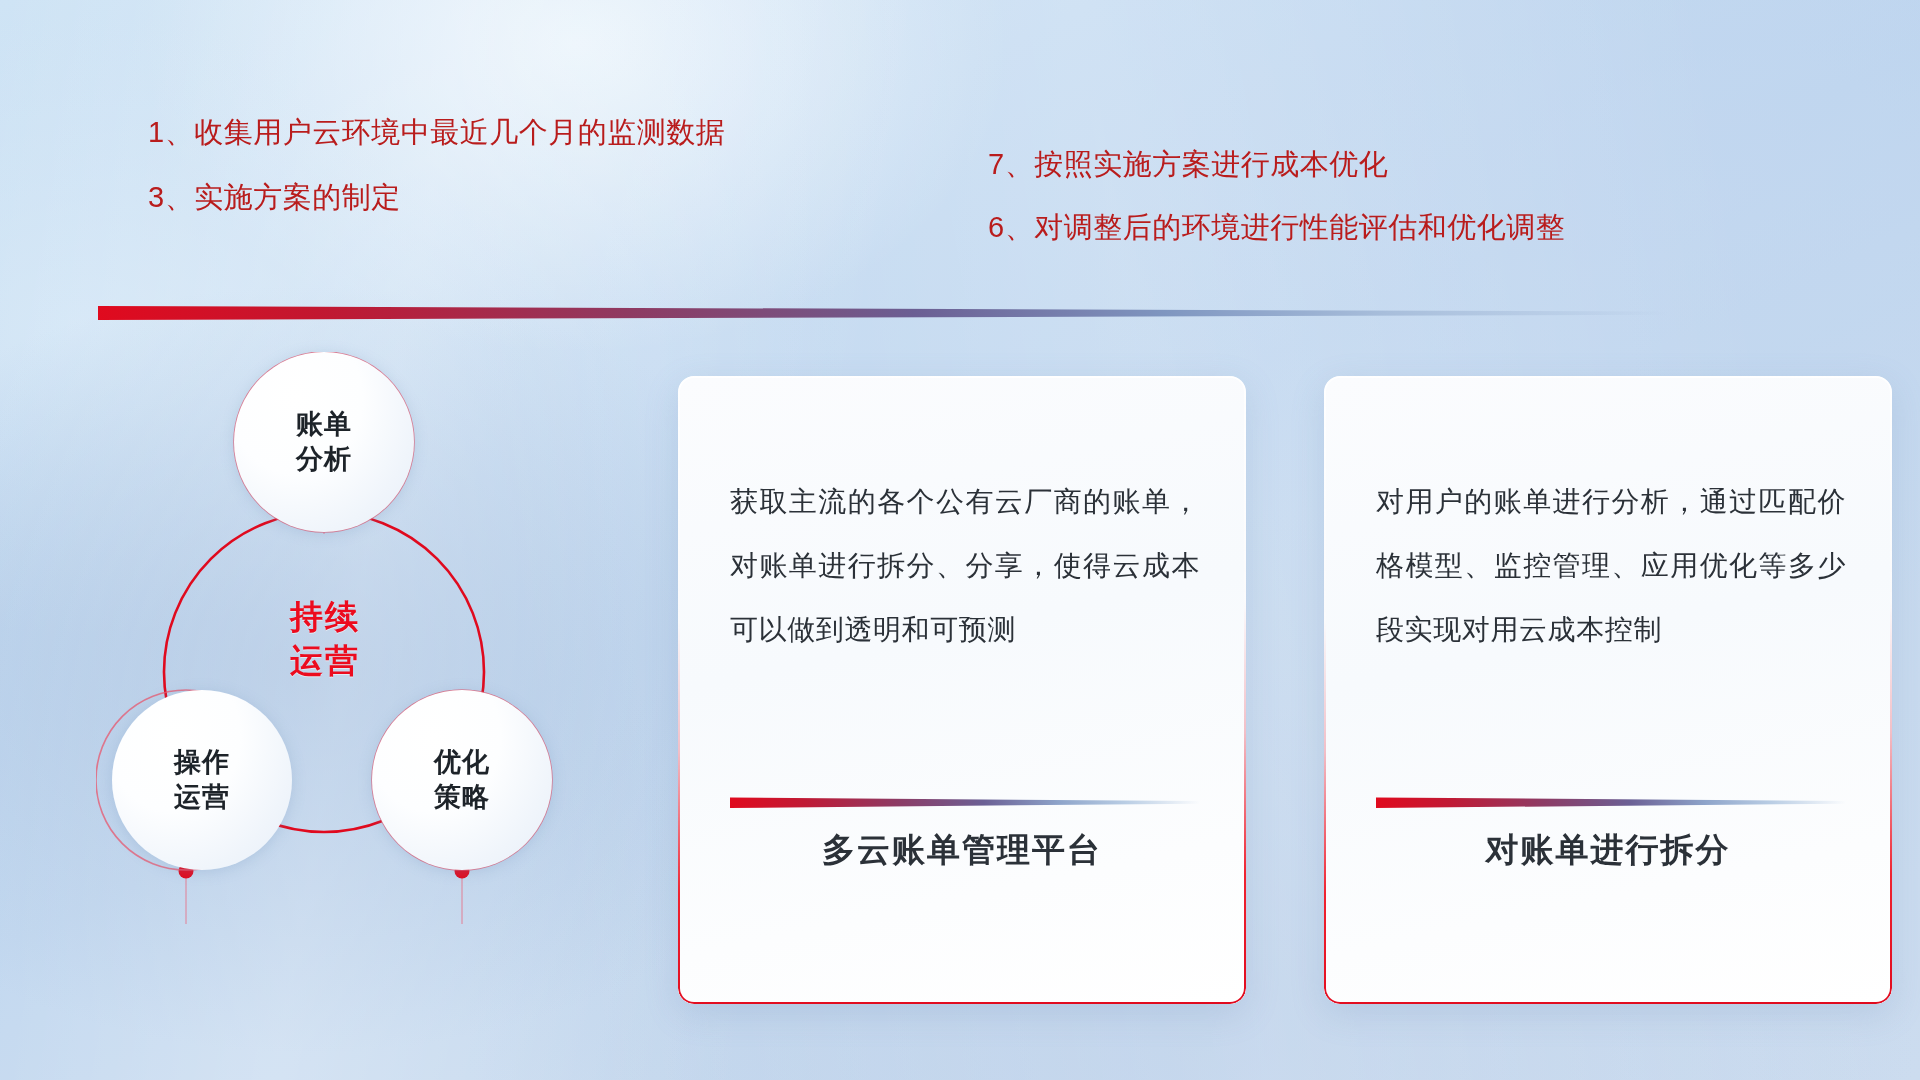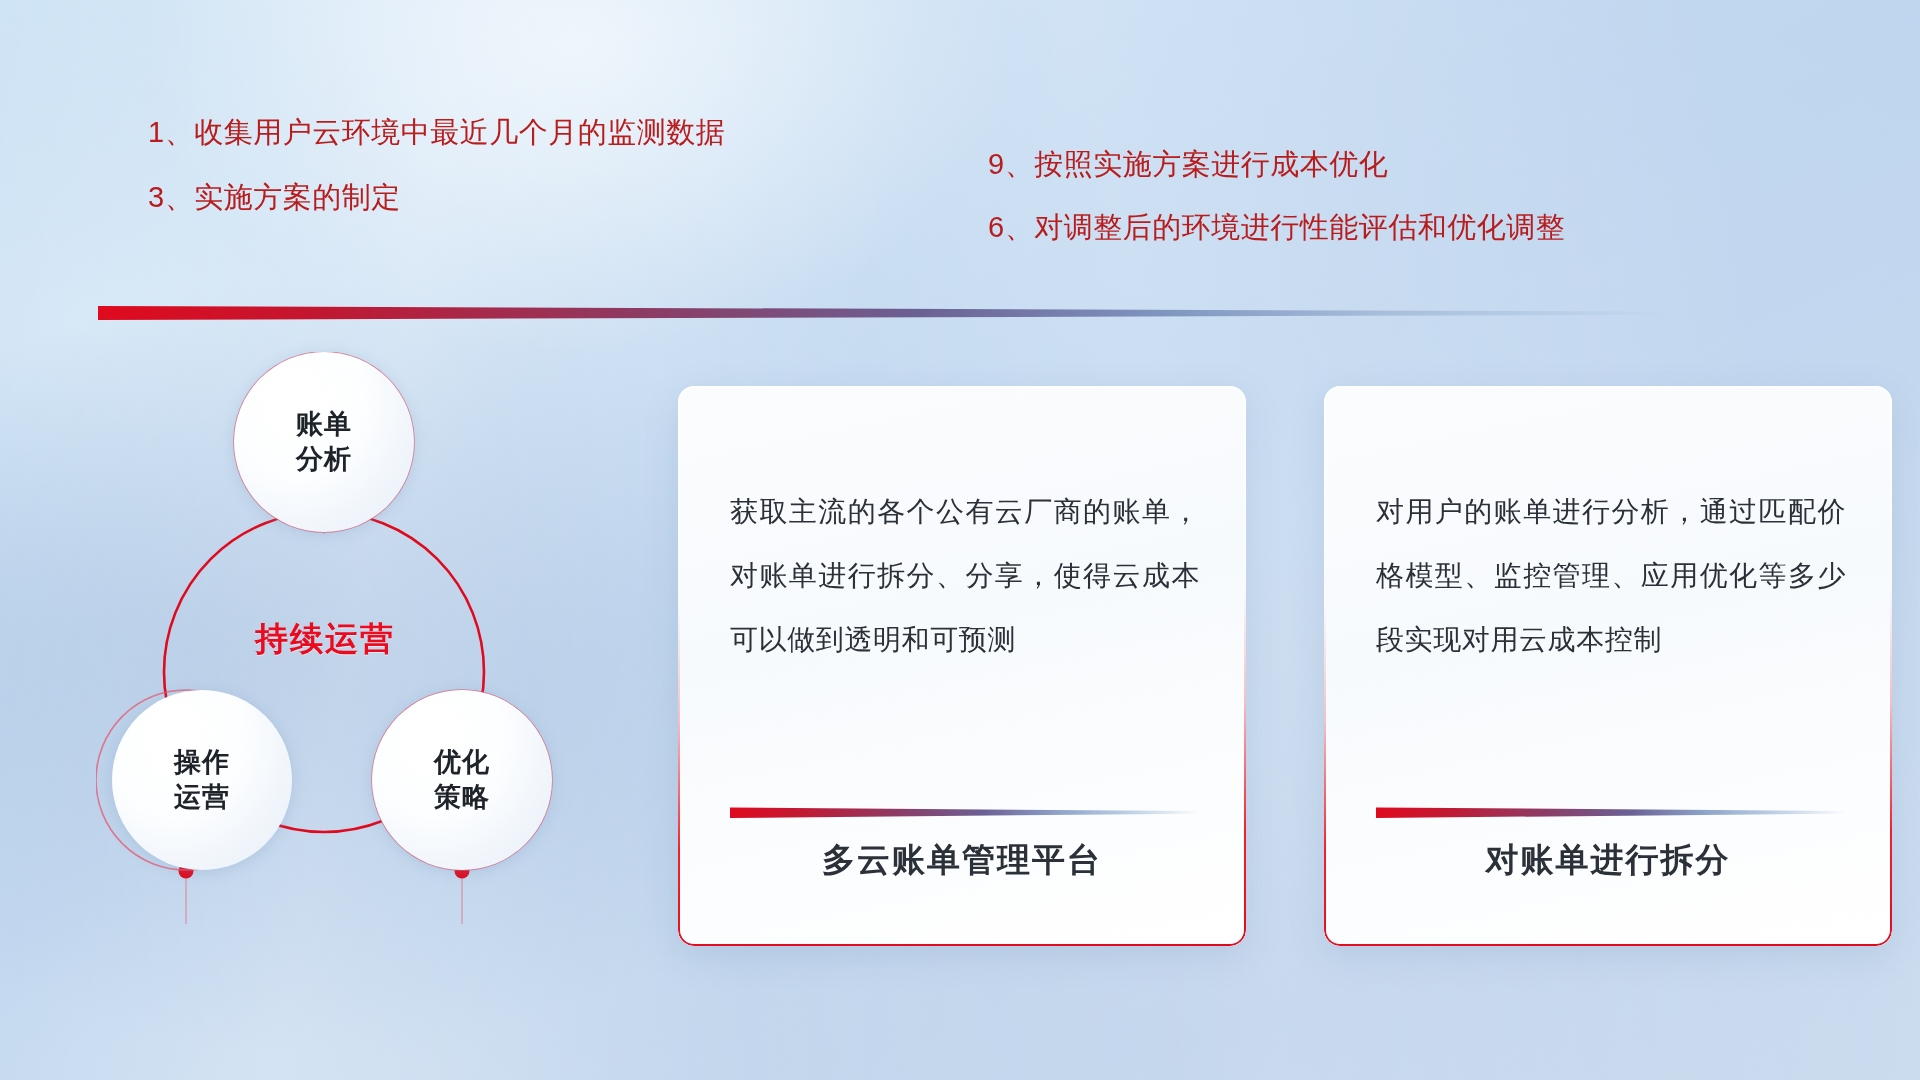--- a/index.html
+++ b/index.html
@@ -55,32 +55,32 @@
   }
   .bubble span {
     font-size:27px; font-weight:700; color:#1d2329; line-height:1.28;
     letter-spacing:1px;
   }
   .b-top  { left:138px; top:0px;   width:180px; height:180px; }
   .b-left { left:16px;   top:338px; width:180px; height:180px; }
   .b-right{ left:276px; top:338px; width:180px; height:180px; }
   .core {
     position:absolute; left:158px; top:228px; width:142px; height:118px;
-    display:flex; flex-direction:row; align-items:center; justify-content:center;
+    display:flex; flex-direction:column; align-items:center; justify-content:center;
     text-align:left;
   }
   .core span {
     font-size:33px; font-weight:800; color:#ec0b1e; line-height:1.32;
     letter-spacing:2px;
     text-shadow:0 1px 0 rgba(255,255,255,0.5);
   }
 
   
   .card {
-    position:absolute; top:386px; width:568px; height:560px;
+    position:absolute; top:376px; width:568px; height:628px;
     border-radius:16px;
     background:linear-gradient(168deg, #fbfcfe 0%, #f7fafd 42%, #fcfdfe 78%, #ffffff 100%);
     box-shadow:0 10px 34px rgba(110,140,185,0.20);
     overflow:hidden;
   }
   .card::before {
     content:""; position:absolute; inset:0; border-radius:16px; pointer-events:none;
     padding:2px;
     background:linear-gradient(178deg, rgba(255,255,255,0.95) 0%, rgba(250,250,252,0.9) 38%, rgba(240,180,190,0.85) 58%, #ef2330 80%, #e00a1e 100%);
     -webkit-mask:linear-gradient(#000 0 0) content-box, linear-gradient(#000 0 0);
@@ -109,21 +109,21 @@
 <body>
 
 <div class="bg-sheen"></div>
 
 <div class="steps-left">
   <div class="step">1、收集用户云环境中最近几个月的监测数据</div>
   <div class="step">3、实施方案的制定</div>
 </div>
 
 <div class="steps-right">
-  <div class="step">9、按照实施方案进行成本优化</div>
+  <div class="step">7、按照实施方案进行成本优化</div>
   <div class="step">6、对调整后的环境进行性能评估和优化调整</div>
 </div>
 
 <div class="top-divider"></div>
 
 <div class="venn">
   <svg viewBox="0 0 560 610" width="560" height="610">
     <circle cx="228" cy="320" r="160" fill="none" stroke="#e00a1e" stroke-width="2.6"></circle>
     <line x1="228" y1="130" x2="228" y2="182" stroke="#e6738a" stroke-width="1.6" opacity="0.55"></line>
     <line x1="90" y1="520" x2="90" y2="572" stroke="#e6738a" stroke-width="1.6" opacity="0.55"></line>

